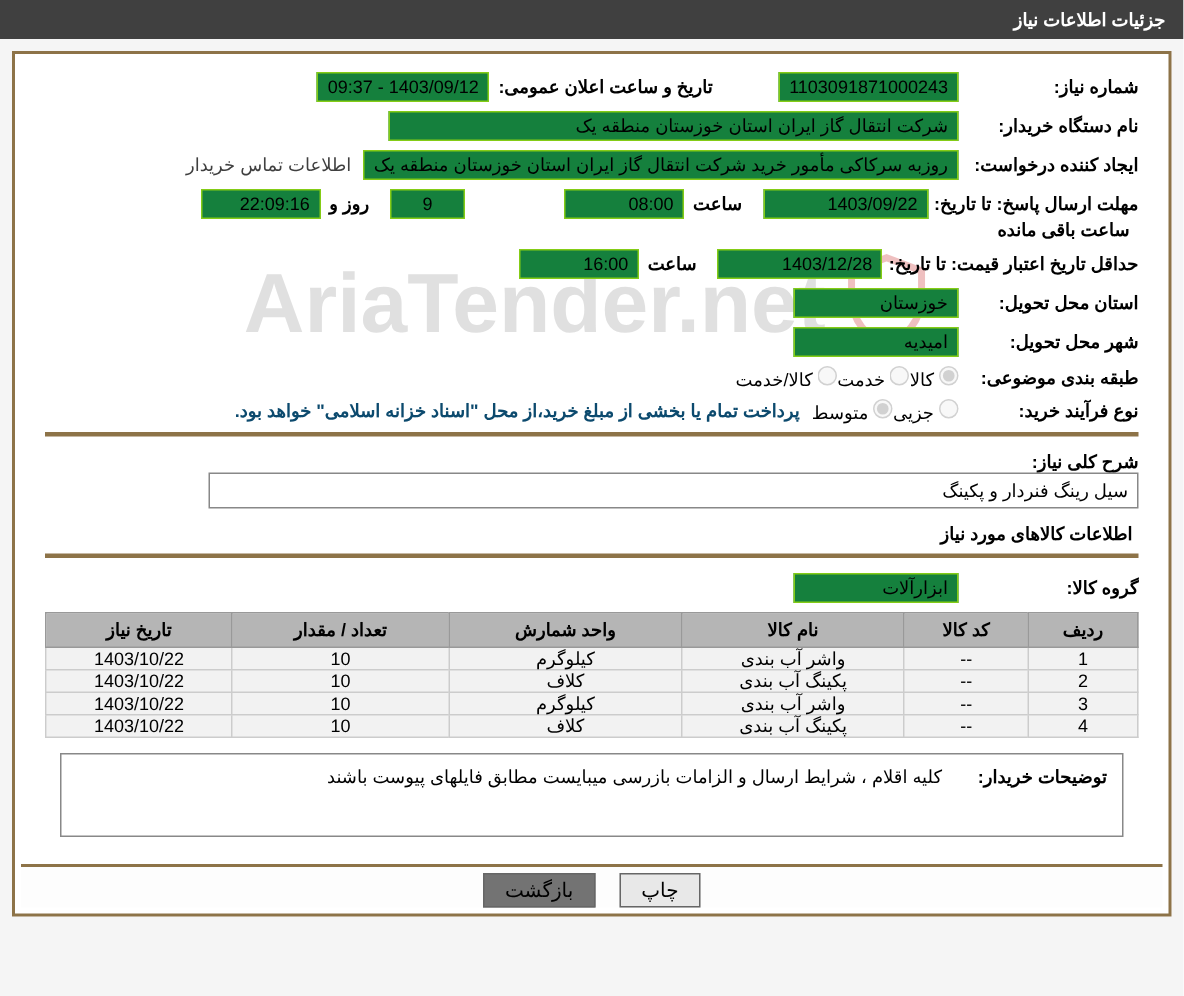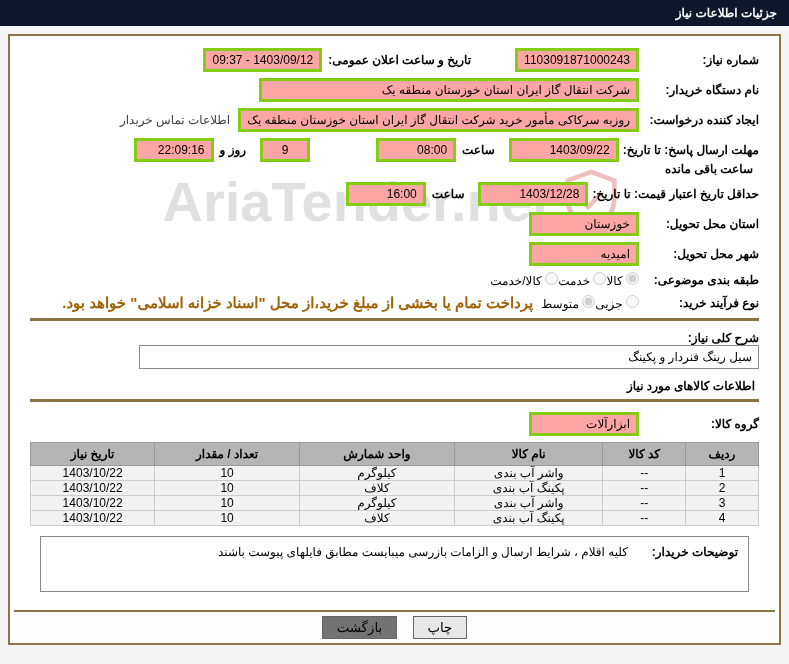--- a/index.html
+++ b/index.html
@@ -4,21 +4,21 @@
 <style>
 * { box-sizing: border-box; margin: 0; padding: 0; }
 body {
   font-family: Tahoma, Arial, sans-serif;
   font-size: 12px;
   background: #f5f5f5;
   direction: rtl;
   position: relative;
 }
 .header {
-  background: #0f172a;
+  background: #404040;
   color: #fff;
   padding: 6px 12px;
   font-weight: bold;
 }
 .outer {
   border: 2px solid #8d7348;
   margin: 8px;
   background: #fff;
   position: relative;
 }
@@ -32,33 +32,33 @@
   margin-bottom: 6px;
   flex-wrap: wrap;
 }
 .lbl {
   font-weight: bold;
   min-width: 120px;
   padding-left: 4px;
 }
 .lbl-sm { font-weight: bold; padding: 0 6px; }
 .val {
-  border: 3px solid #84cc16;
-  background: #fca5a5;
+  border: 1px solid #84cc16;
+  background: #15803d;
   padding: 2px 6px;
   min-width: 110px;
   display: inline-block;
   margin-left: 8px;
 }
 .val-wide { min-width: 380px; text-align: right; }
 .val-sm { min-width: 80px; margin-left: 36px; }
 .val-xs { min-width: 50px; text-align:center; }
 .link { color: #404040; text-decoration: none; }
 .radio-row label { }
-.note { color: #a16207; font-size: 15px; margin-right: 8px; font-weight: bold;}
+.note { color: #0c4a6e; font-size: 12px; margin-right: 8px; font-weight: bold;}
 .section-title {
   font-weight: bold;
   margin: 10px 0 6px 0;
   padding-right: 4px;
 }
 .rule { height: 3px; background: #8d7348; margin: 4px 0 10px 0; }
 .desc-box {
   width: 85%;
   border: 1px solid #888;
   padding: 4px 6px;

